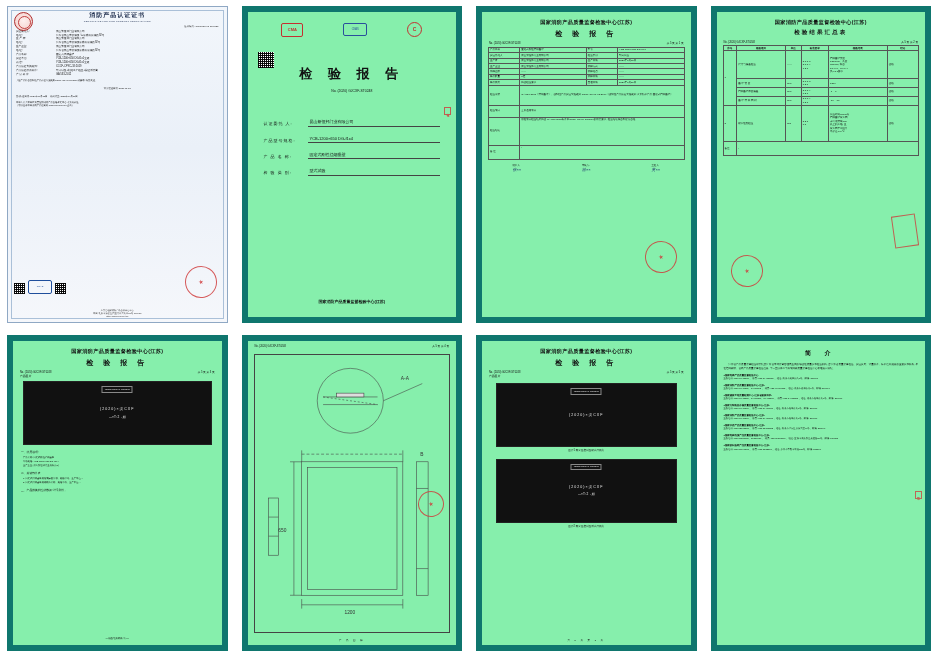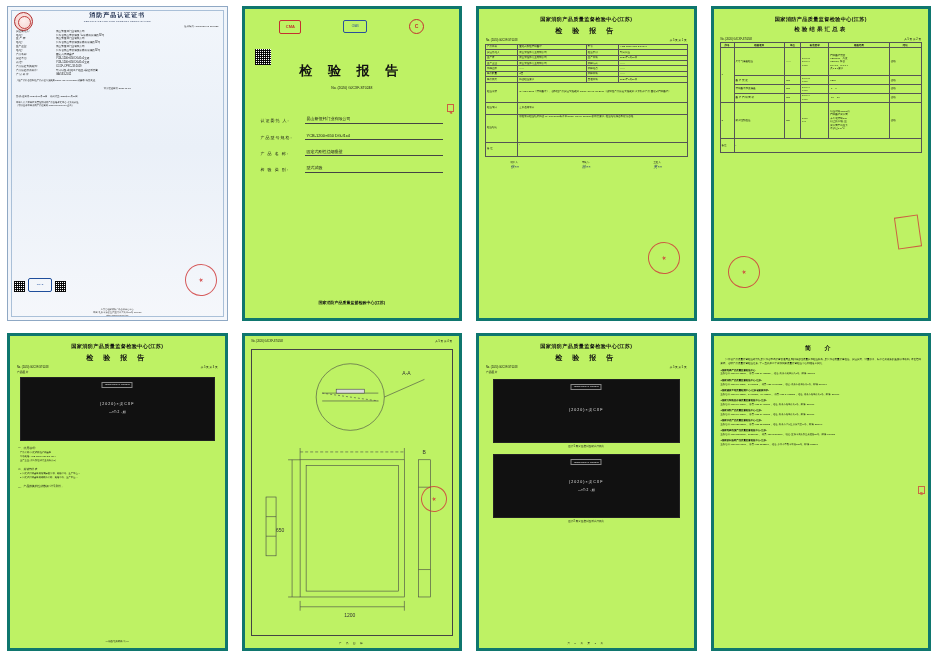--- a/index.html
+++ b/index.html
@@ -23,22 +23,22 @@
     padding:6px 7px;
     display:flex;
     align-items:flex-start;
     justify-content:center;
   }
   .page{
     position:relative;
     box-sizing:border-box;
     width:100%;
     height:100%;
-    background:#bef264;
-    border:3px solid #0f766e;
+    background:#86efac;
+    border:6px solid #0f766e;
     overflow:hidden;
     font-size:3.4px;
     line-height:1.35;
   }
   
   .ctr{text-align:center;}
   .tiny{font-size:2.8px;}
   .xtiny{font-size:2.3px;}
   table{border-collapse:collapse;width:100%;}
   td,th{border:0.6px solid #555;padding:0.5px 1px;font-size:2.5px;vertical-align:middle;}

